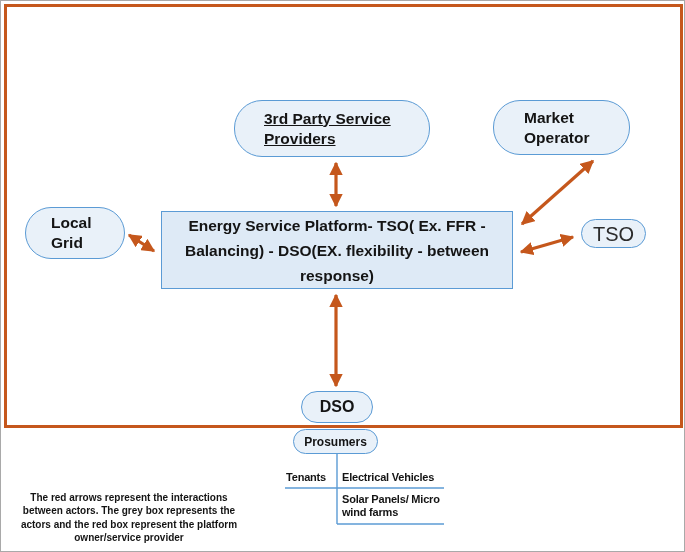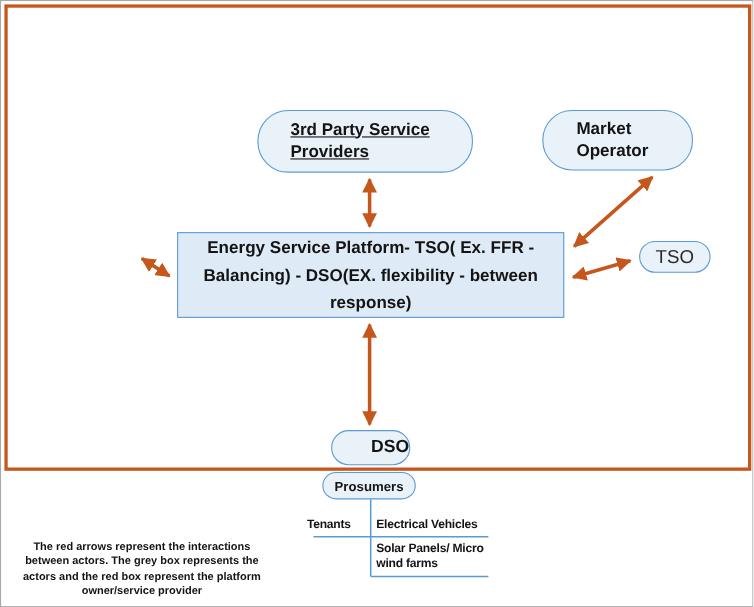--- a/index.html
+++ b/index.html
@@ -36,33 +36,33 @@
   .stadium{border-radius:28px;}
   .n-third{left:233px;top:99px;width:196px;height:57px;padding-left:29px;text-decoration:underline;}
   .n-market{left:492px;top:99px;width:137px;height:55px;padding-left:30px;border-radius:27px;}
   .n-local{left:24px;top:206px;width:100px;height:52px;padding-left:25px;border-radius:26px;}
   .n-platform{
     left:160px;top:210px;width:352px;height:78px;
     background:#deeaf6;border:1.5px solid #5b9bd5;
     justify-content:center;text-align:center;
     font-size:15.5px;line-height:25px;border-radius:0;
   }
-  .n-tso{left:580px;top:218px;width:65px;height:29px;border-radius:15px;justify-content:center;font-weight:normal;font-size:17px;color:#2b2b2b;}
-  .n-dso{left:300px;top:390px;width:72px;height:32px;border-radius:16px;justify-content:flex-end;font-size:16px;}
+  .n-tso{left:580px;top:218px;width:65px;height:29px;border-radius:15px;justify-content:center;font-weight:normal;font-size:20px;color:#2b2b2b;}
+  .n-dso{left:300px;top:390px;width:72px;height:32px;border-radius:16px;justify-content:center;font-size:16px;}
   .n-prosumers{left:292px;top:428px;width:85px;height:25px;border-radius:13px;justify-content:center;font-size:12px;}
   .sub-label{
     position:absolute;
     color:#141414;
     font-weight:bold;
     font-size:11px;
     letter-spacing:-0.2px;
     line-height:13px;
     white-space:pre-line;
   }
-  .l-tenants{left:278px;top:470px;width:54px;}
+  .l-tenants{left:278px;top:470px;width:54px;text-align:center;}
   .l-ev{left:341px;top:470px;}
   .l-solar{left:341px;top:492px;}
   .caption{
     position:absolute;
     left:2px;top:490px;width:252px;
     text-align:center;
     font-size:10px;
     font-weight:bold;
     line-height:13.4px;
     color:#141414;
@@ -98,20 +98,24 @@
   <div class="node stadium n-third">
     <span>3rd Party Service
 Providers</span>
   </div>
 
   <div class="node n-market">
     <span>Market
 Operator</span>
   </div>
 
+  <div class="node n-local">
+    <span>Local
+Grid</span>
+  </div>
 
   <div class="node n-platform">
     <span>Energy Service Platform- TSO( Ex. FFR -
 Balancing) - DSO(EX. flexibility - between
 response)</span>
   </div>
 
   <div class="node n-tso">
     <span>TSO</span>
   </div>

